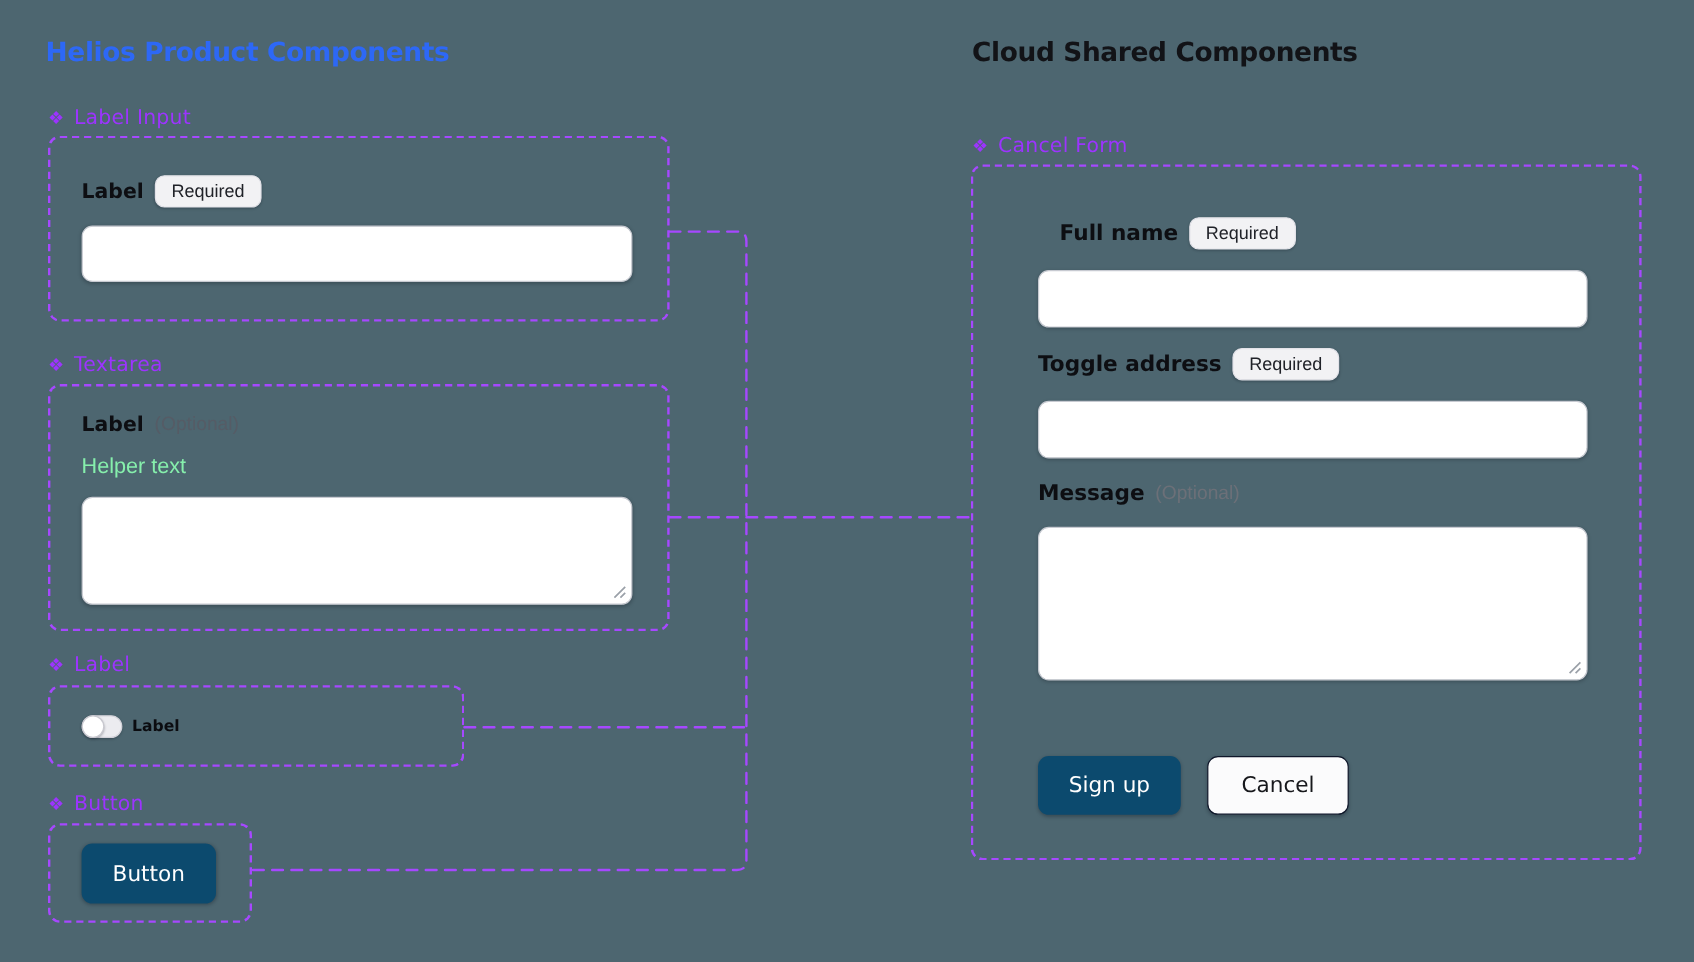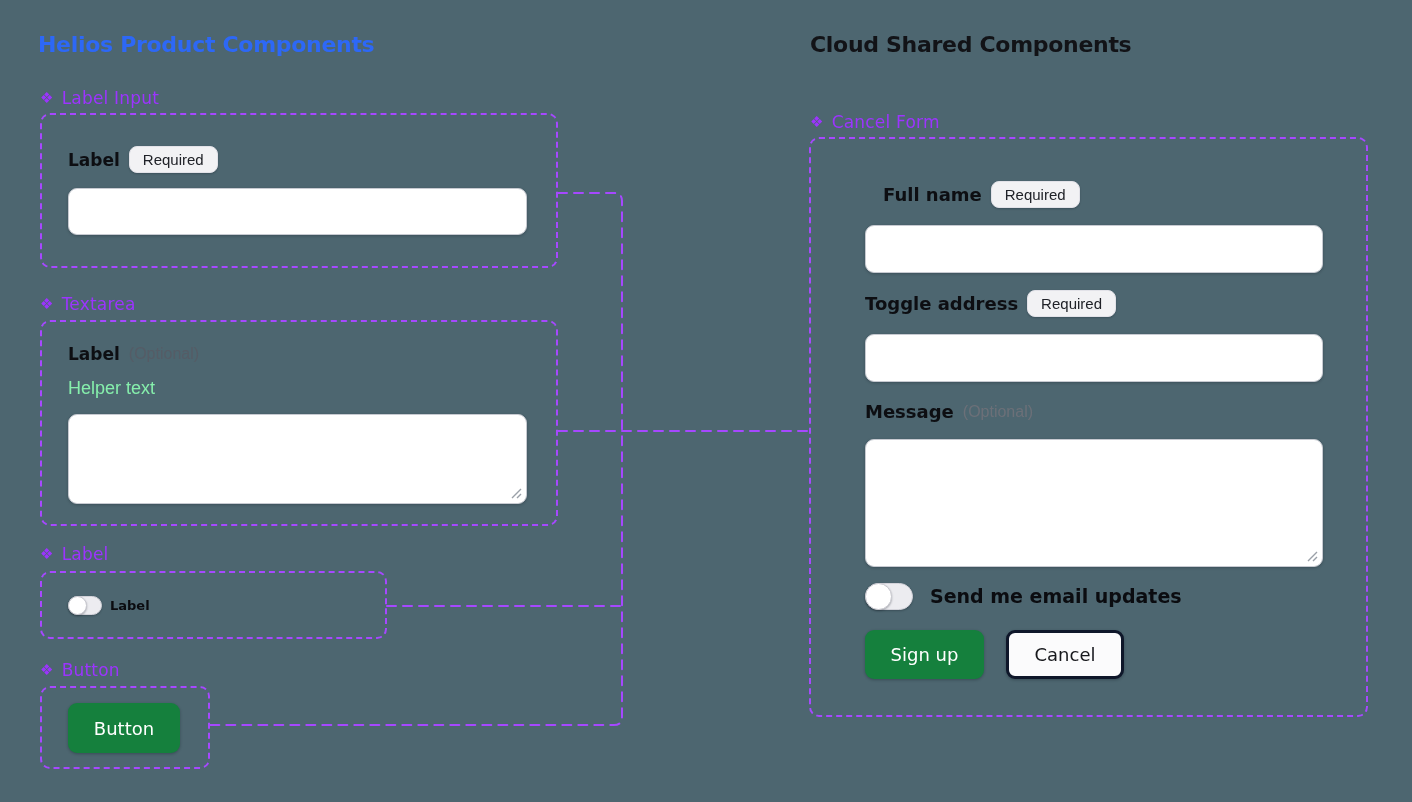--- a/index.html
+++ b/index.html
@@ -123,24 +123,24 @@
   
   .btn {
     border: none;
     border-radius: 9px;
     font-family: "DejaVu Sans", sans-serif;
     font-size: 18px;
     cursor: pointer;
     display: flex; align-items: center; justify-content: center;
     box-shadow: 0 1px 3px rgba(10,15,25,.3);
   }
-  .btn-primary { background: #15803d; color: #FFFFFF; font-weight: 500; }
+  .btn-primary { background: #0c4a6e; color: #FFFFFF; font-weight: 500; }
   .btn-secondary {
     background: #FBFBFC; color: #17181C;
-    border: 3px solid #0f172a; font-weight: 400;
+    border: 1px solid #0f172a; font-weight: 400;
   }
 
   
   .connectors {
     position: absolute;
     left: 0; top: 0;
     pointer-events: none;
   }
 
   .flex-row { display: flex; align-items: center; }
@@ -245,23 +245,17 @@
       <span class="field-label lg">Message</span>
       <span class="optional-text light">(Optional)</span>
     </div>
     <div class="field-wrap" style="left:54px;top:300px;width:458px;height:128px;">
       <textarea class="area-field" style=""></textarea>
       <svg class="resize-handle" viewBox="0 0 12 12">
         <path d="M2 11 L11 2 M7 11 L11 7" stroke="#9AA0A8" stroke-width="1.4" fill="none"></path>
       </svg>
     </div>
 
-    <div class="abs flex-row" style="left:54px;top:442px;height:30px;gap:17px;">
-      <div class="toggle lg">
-        <div class="knob"></div>
-      </div>
-      <span class="toggle-label-lg">Send me email updates</span>
-    </div>
 
     <button class="btn btn-primary abs" style="left:54px;top:491px;width:119px;height:49px;">Sign up</button>
     <button class="btn btn-secondary abs" style="left:195px;top:491px;width:118px;height:49px;">Cancel</button>
   </div>
 </div>
 
 </body></html>

